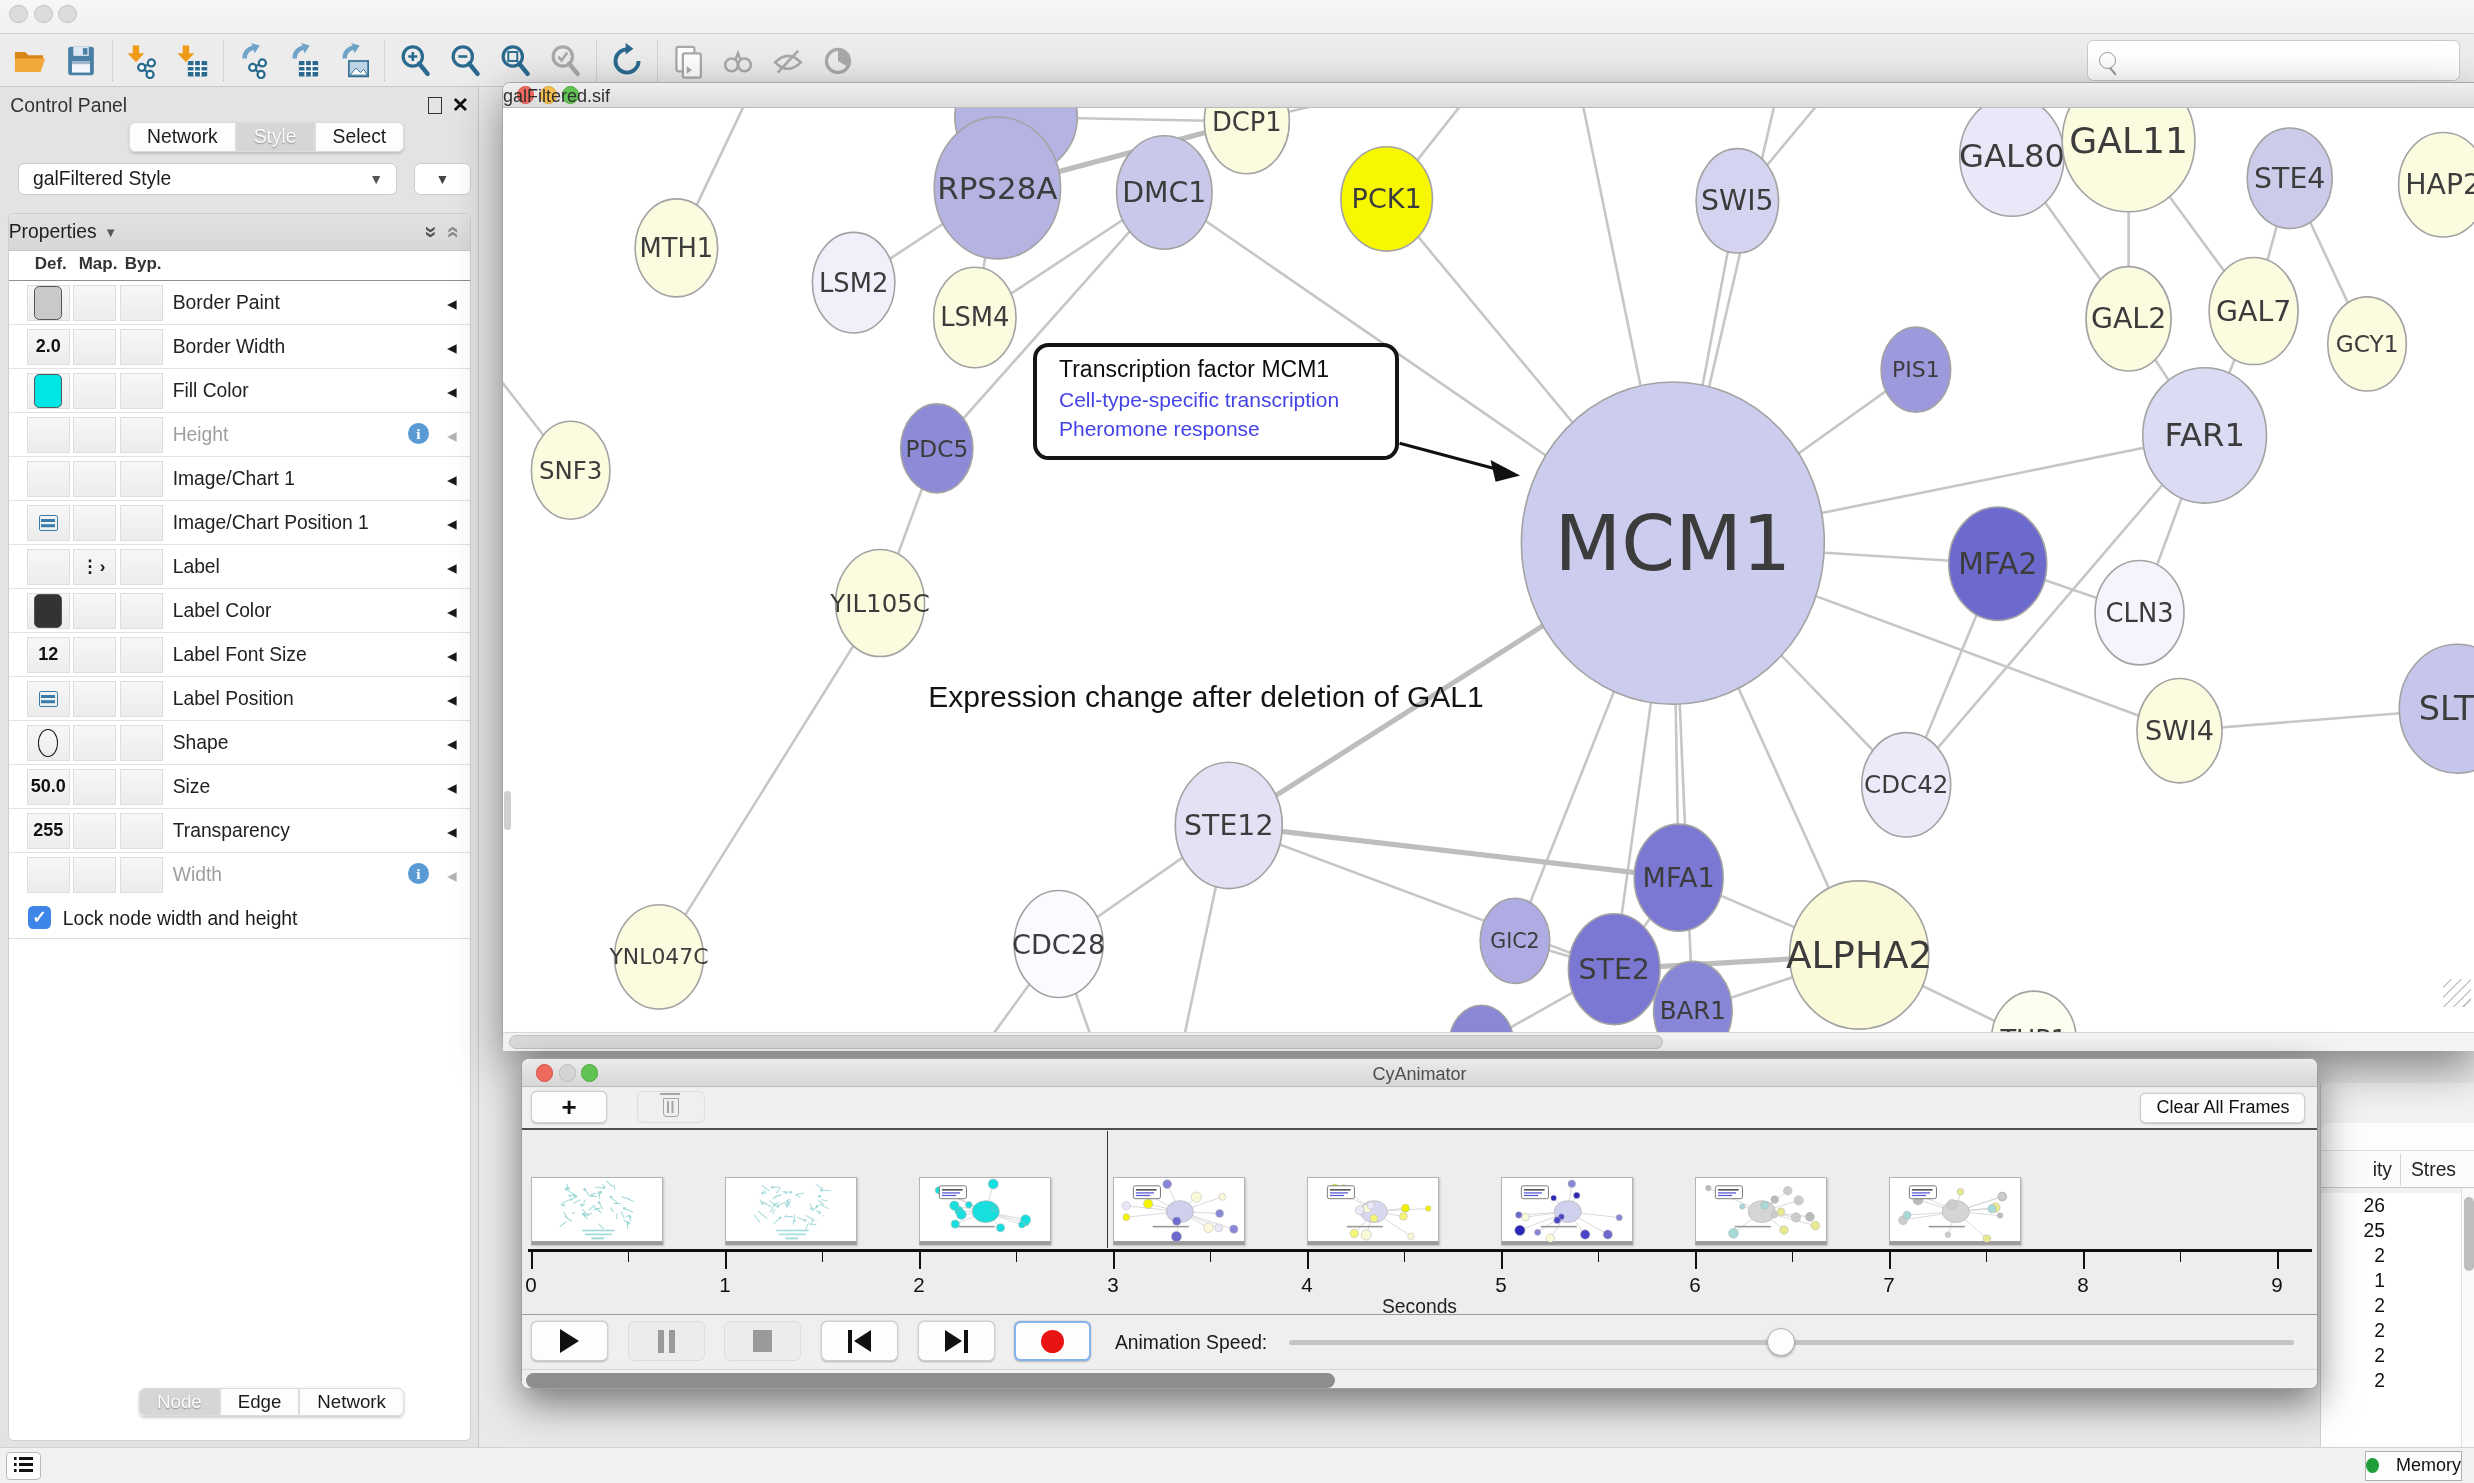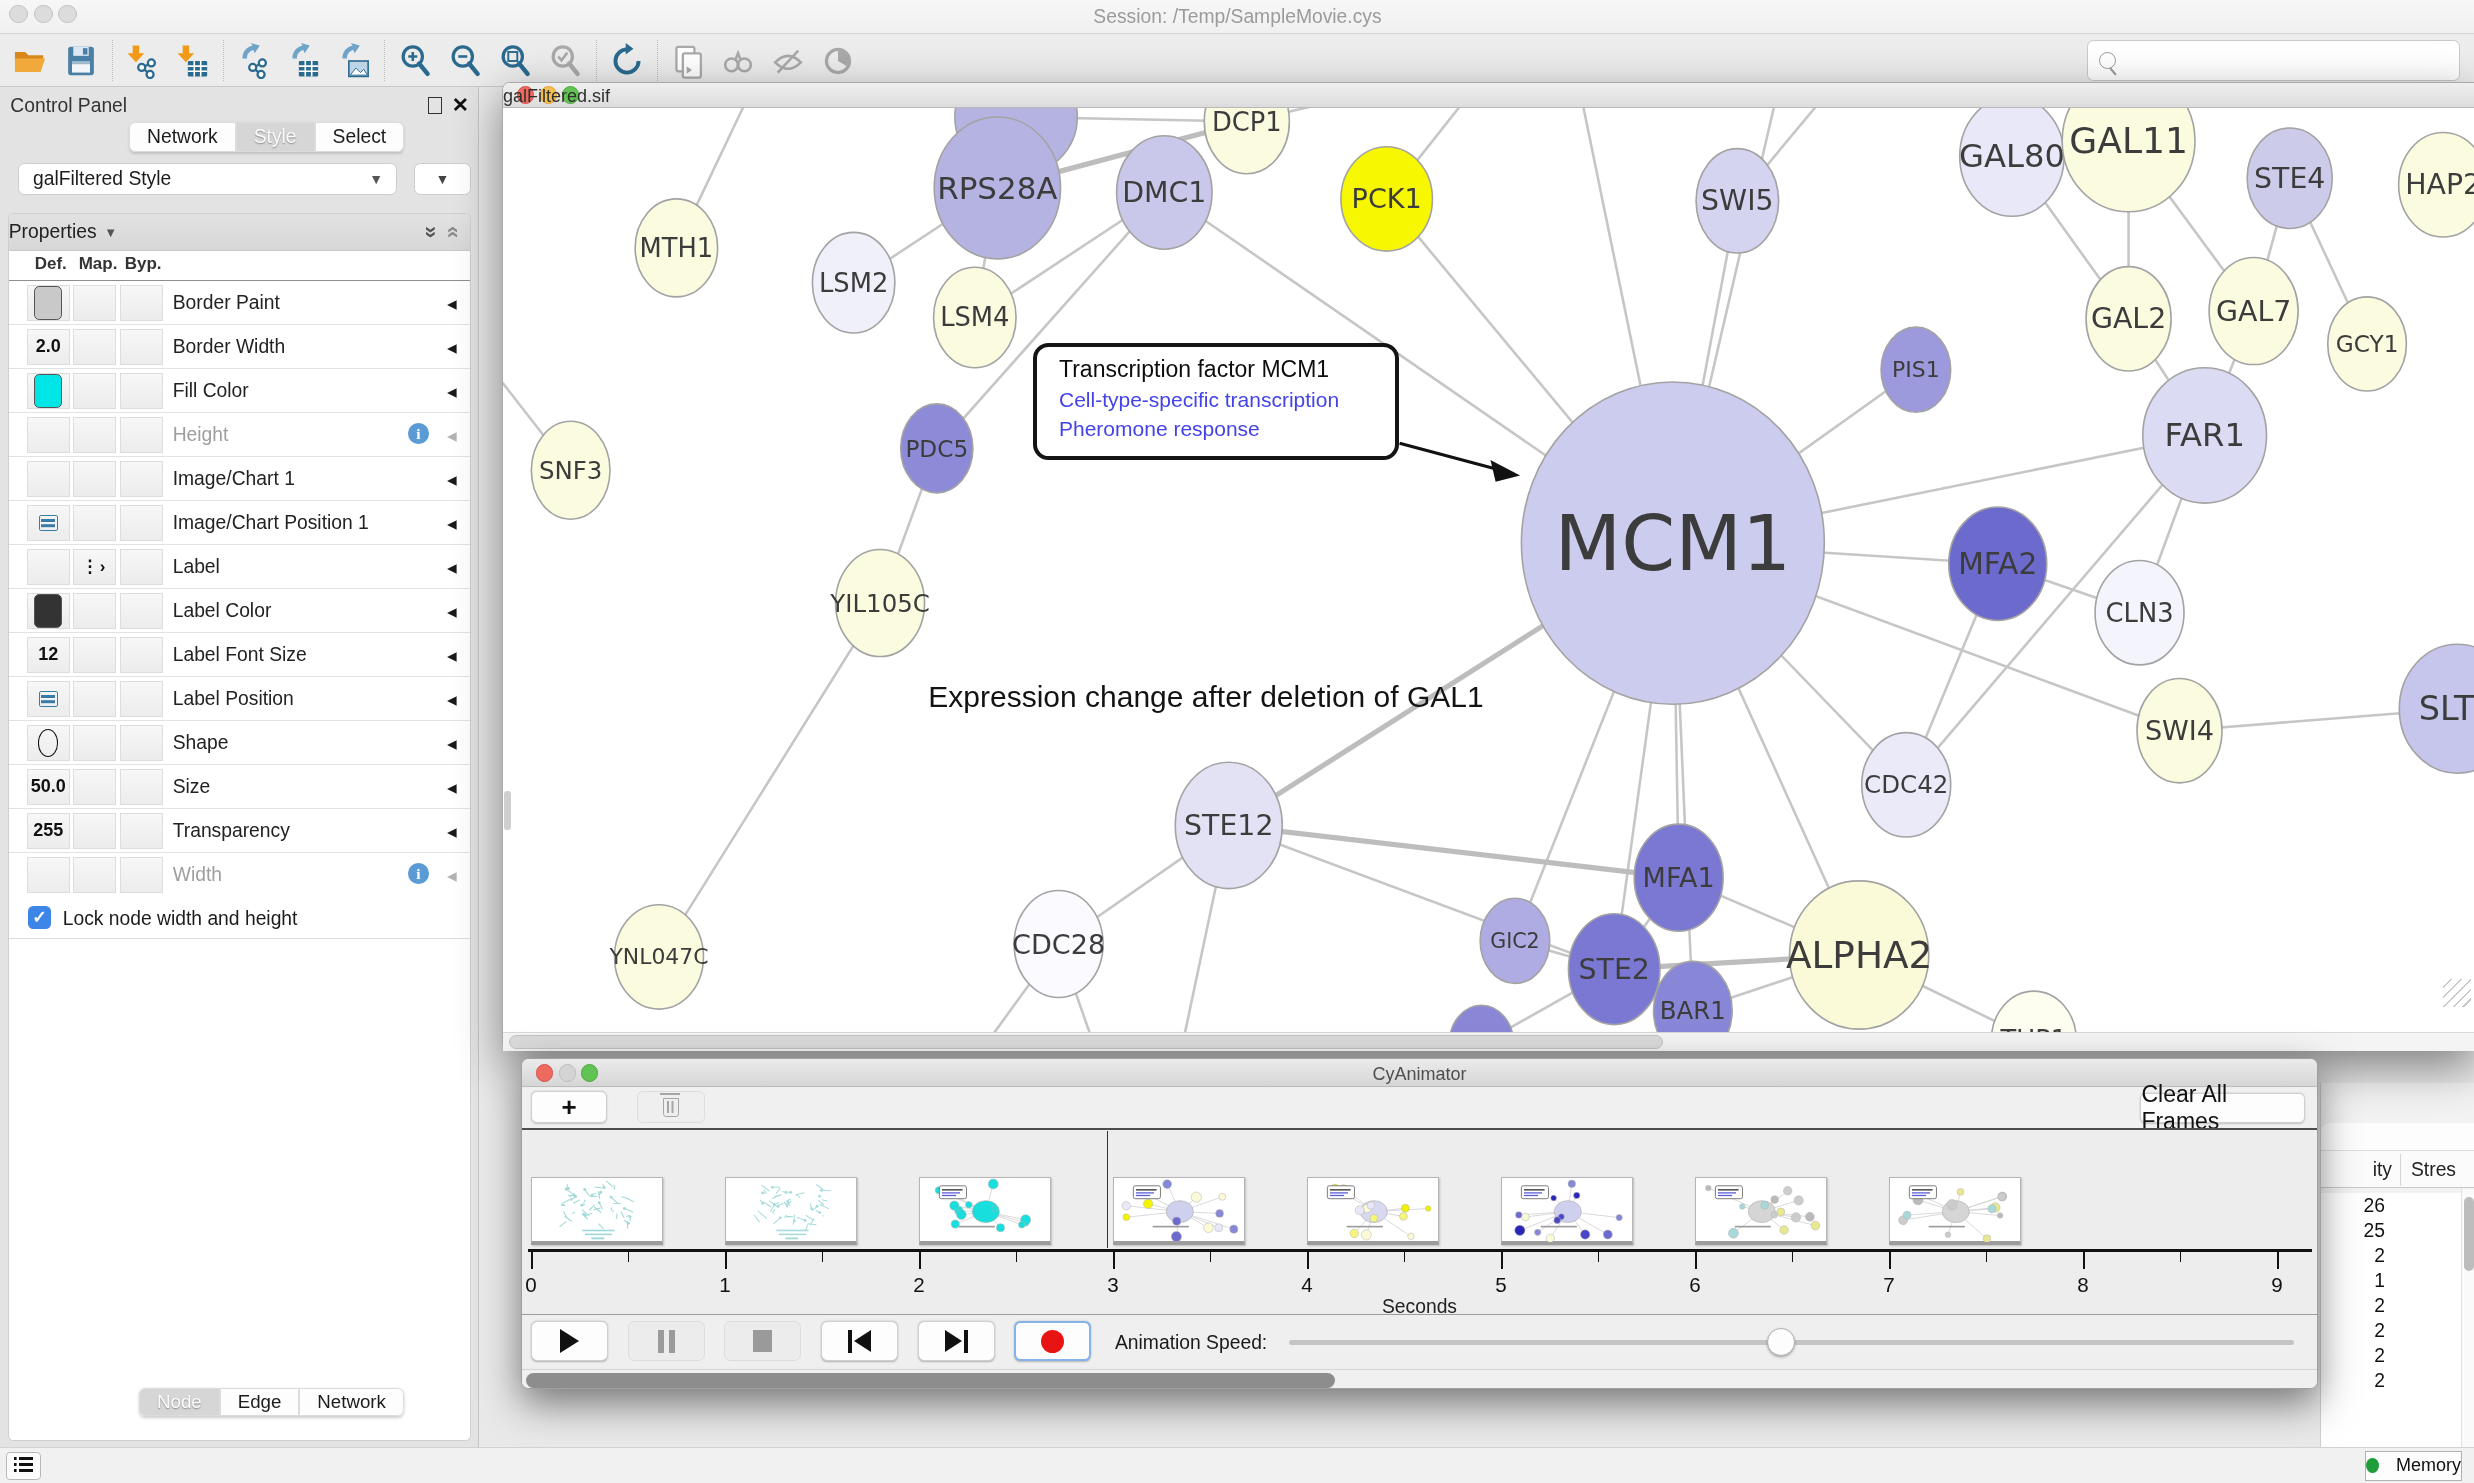--- a/index.html
+++ b/index.html
@@ -109,21 +109,21 @@
   #animator{position:absolute;left:521px;top:1058px;width:1797px;height:331px;background:#ededed;border-radius:7.7px;box-shadow:0 14px 39px rgba(0,0,0,.5);border:0.6px solid #9f9f9f;overflow:hidden}
   #anim-titlebar{position:absolute;left:0;top:0;width:100%;height:28px;background:linear-gradient(#ebebeb,#d6d6d6);border-bottom:0.6px solid #bcbcbc}
   #anim-titlebar .tl{top:5.2px;width:17.4px;height:17.4px}
   #anim-title{position:absolute;left:0;top:4.5px;width:100%;text-align:center;font-size:18px;color:#4e4e4e}
   #anim-toolbar{position:absolute;left:0;top:29px;width:100%;height:40px;background:#f0f0f0}
   #add-frame-btn{position:absolute;left:9px;top:3.2px;width:76px;height:32px;background:#fdfdfd;border:0.6px solid #cfcfcf;border-radius:5.8px;box-shadow:0 0.6px 1.9px rgba(0,0,0,.2);font-size:26px;font-weight:bold;color:#111;display:flex;align-items:center;justify-content:center;line-height:26px}
   #del-frame-btn{position:absolute;left:115px;top:3.2px;width:68px;height:32px;background:#efefef;border:0.6px solid #ddd;border-radius:5.8px;display:flex;align-items:center;justify-content:center}
   .trash{width:15.5px;height:19.3px;border:1.9px solid #a5a5a5;border-radius:0 0 3.2px 3.2px;position:relative}
   .trash::before{content:"";position:absolute;left:-4.5px;top:-5.8px;width:20.6px;height:2.6px;background:#a5a5a5}
   .trash::after{content:"";position:absolute;left:2.6px;top:2.6px;width:1.9px;height:11.6px;background:#a5a5a5;box-shadow:4.5px 0 0 #a5a5a5}
-  #clear-frames-btn{position:absolute;right:11.6px;top:4.5px;width:165px;height:30px;background:#fdfdfd;border:0.6px solid #cfcfcf;border-radius:5.8px;box-shadow:0 0.6px 1.9px rgba(0,0,0,.2);font-size:23px;color:#111;display:flex;align-items:center;justify-content:center}
+  #clear-frames-btn{position:absolute;right:11.6px;top:4.5px;width:165px;height:30px;background:#fdfdfd;border:0.6px solid #cfcfcf;border-radius:5.8px;box-shadow:0 0.6px 1.9px rgba(0,0,0,.2);font-size:18px;color:#111;display:flex;align-items:center;justify-content:center}
   #anim-sep{position:absolute;left:0;top:69px;width:100%;height:1.9px;background:#4d4d4d}
   #timeline{position:absolute;left:0;top:71px;width:100%;height:184px;background:#ededed}
   .frame-thumb{position:absolute;top:47px;width:132px;height:68px;background:#fff;border:0.6px solid #b5b5b5;border-bottom:4.5px solid #9c9c9c;box-shadow:1.3px 1.3px 1.9px rgba(0,0,0,.2)}
   #playhead{position:absolute;left:585px;top:1.3px;width:1.3px;height:117px;background:#333;z-index:6}
   #ruler-line{position:absolute;left:6.4px;top:119px;width:1784px;height:3.2px;background:#111}
   .tick{position:absolute;top:122px;width:1.9px;background:#111}
   .tick.major{height:17px}
   .tick.minor{height:9.7px;width:1.3px}
   .tick-label{position:absolute;top:143px;font-size:20.6px;color:#111;transform:translateX(-50%)}
   #seconds-label{position:absolute;left:0;top:166px;width:100%;text-align:center;font-size:19.3px;color:#222}
@@ -164,21 +164,20 @@
 </style>
 </head>
 <body>
 
 <div id="app">
 
   <div id="titlebar">
     <span class="tl" style="left:9px"></span>
     <span class="tl" style="left:34px"></span>
     <span class="tl" style="left:58px"></span>
-    <div id="session-title">Session: /Temp/SampleMovie.cys</div>
   </div>
 
   <div id="toolbar">
     <div id="toolbar-groups">
         <div class="tb-btn">
           <svg width="36" height="36" viewBox="0 0 56 56">
             <path d="M3 14h16l5 5h23v7H3z" fill="#d8871c"></path>
             <path d="M3 24h47l-7 21H3z" fill="#f2a93b"></path>
           </svg>
         </div>

